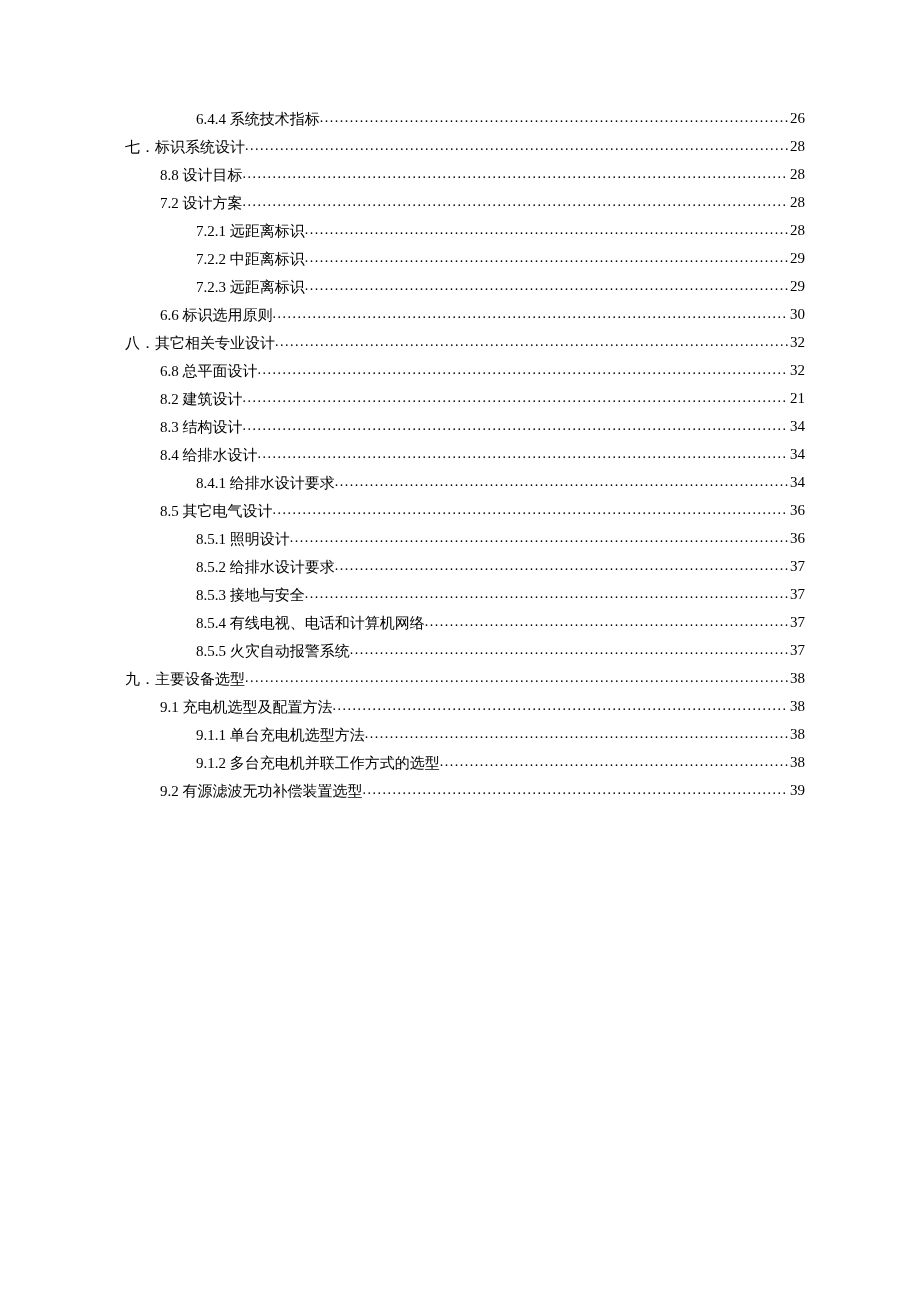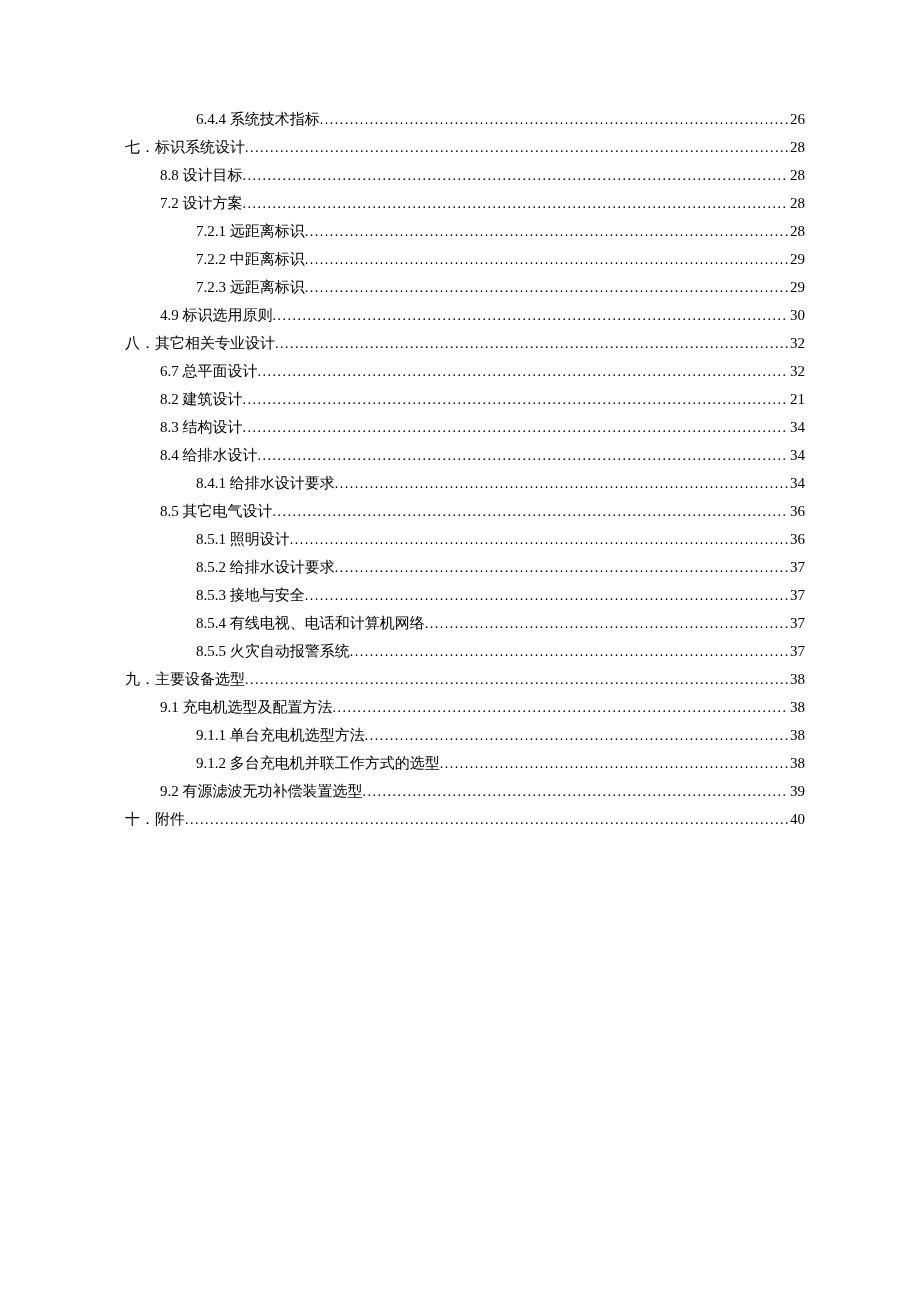--- a/index.html
+++ b/index.html
@@ -11,21 +11,21 @@
       background: #ffffff;
       font-family: "SimSun", "宋体", serif;
       font-size: 15px;
       color: #000000;
       width: 920px;
       height: 1302px;
       padding: 110px 115px 0 125px;
     }
     .toc-line {
       display: flex;
-      align-items: center;
+      align-items: flex-start;
       margin-bottom: 9px;
       white-space: nowrap;
       overflow: hidden;
       font-family: Liberation Serif, serif;
     }
     .toc-label {
       flex: 0 0 auto;
     }
     .dots {
       flex: 1 1 auto;
@@ -77,31 +77,31 @@
       <span class="toc-label">7.2.2  中距离标识</span>
       <span class="dots"></span>
       <span class="page-no">29</span>
     </div>
     <div class="toc-line l4">
       <span class="toc-label">7.2.3  远距离标识</span>
       <span class="dots"></span>
       <span class="page-no">29</span>
     </div>
     <div class="toc-line l3">
-      <span class="toc-label">4.9  标识选用原则</span>
+      <span class="toc-label">6.6  标识选用原则</span>
       <span class="dots"></span>
       <span class="page-no">30</span>
     </div>
     <div class="toc-line l2">
       <span class="toc-label">八．其它相关专业设计</span>
       <span class="dots"></span>
       <span class="page-no">32</span>
     </div>
     <div class="toc-line l3">
-      <span class="toc-label">6.7  总平面设计</span>
+      <span class="toc-label">6.8  总平面设计</span>
       <span class="dots"></span>
       <span class="page-no">32</span>
     </div>
     <div class="toc-line l3">
       <span class="toc-label">8.2  建筑设计</span>
       <span class="dots"></span>
       <span class="page-no">21</span>
     </div>
     <div class="toc-line l3">
       <span class="toc-label">8.3  结构设计</span>
@@ -166,18 +166,13 @@
     <div class="toc-line l4">
       <span class="toc-label">9.1.2  多台充电机并联工作方式的选型</span>
       <span class="dots"></span>
       <span class="page-no">38</span>
     </div>
     <div class="toc-line l3">
       <span class="toc-label">9.2  有源滤波无功补偿装置选型</span>
       <span class="dots"></span>
       <span class="page-no">39</span>
     </div>
-    <div class="toc-line l2">
-      <span class="toc-label">十．附件</span>
-      <span class="dots"></span>
-      <span class="page-no">40</span>
-    </div>
   </div>
 
 </body></html>

